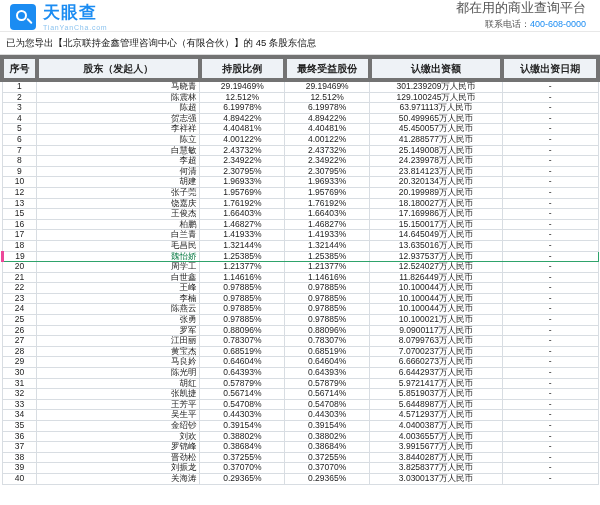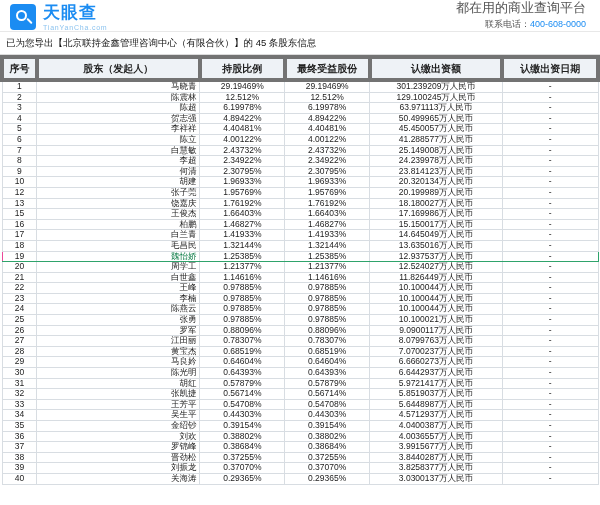--- a/index.html
+++ b/index.html
@@ -81,21 +81,21 @@
   .c-name{width:150px;text-align:right;margin-top:28px;}
   .c-ratio{width:78px;text-align:center;}
   .c-final{width:78px;text-align:center;}
   .c-amount{width:122px;text-align:center;}
   .c-date{width:88px;text-align:center;}
   tbody tr.selected td{
     border-top:1px solid #2fa36b;
     border-bottom:1px solid #2fa36b;
   }
   tbody tr.selected td.c-name{color:#0b7a45;}
-  tbody tr.selected td:first-child{border-left:1px solid #ec4899;}
+  tbody tr.selected td:first-child{border-left:3px solid #ec4899;}
   tbody tr.selected td:last-child{border-right:1px solid #2fa36b;}
 </style>
 </head>
 <body>
 
 <div class="header">
   <div class="brand">
     <div class="logo-mark"></div>
     <div class="brand-text">
       <div class="brand-cn">天眼查</div>

